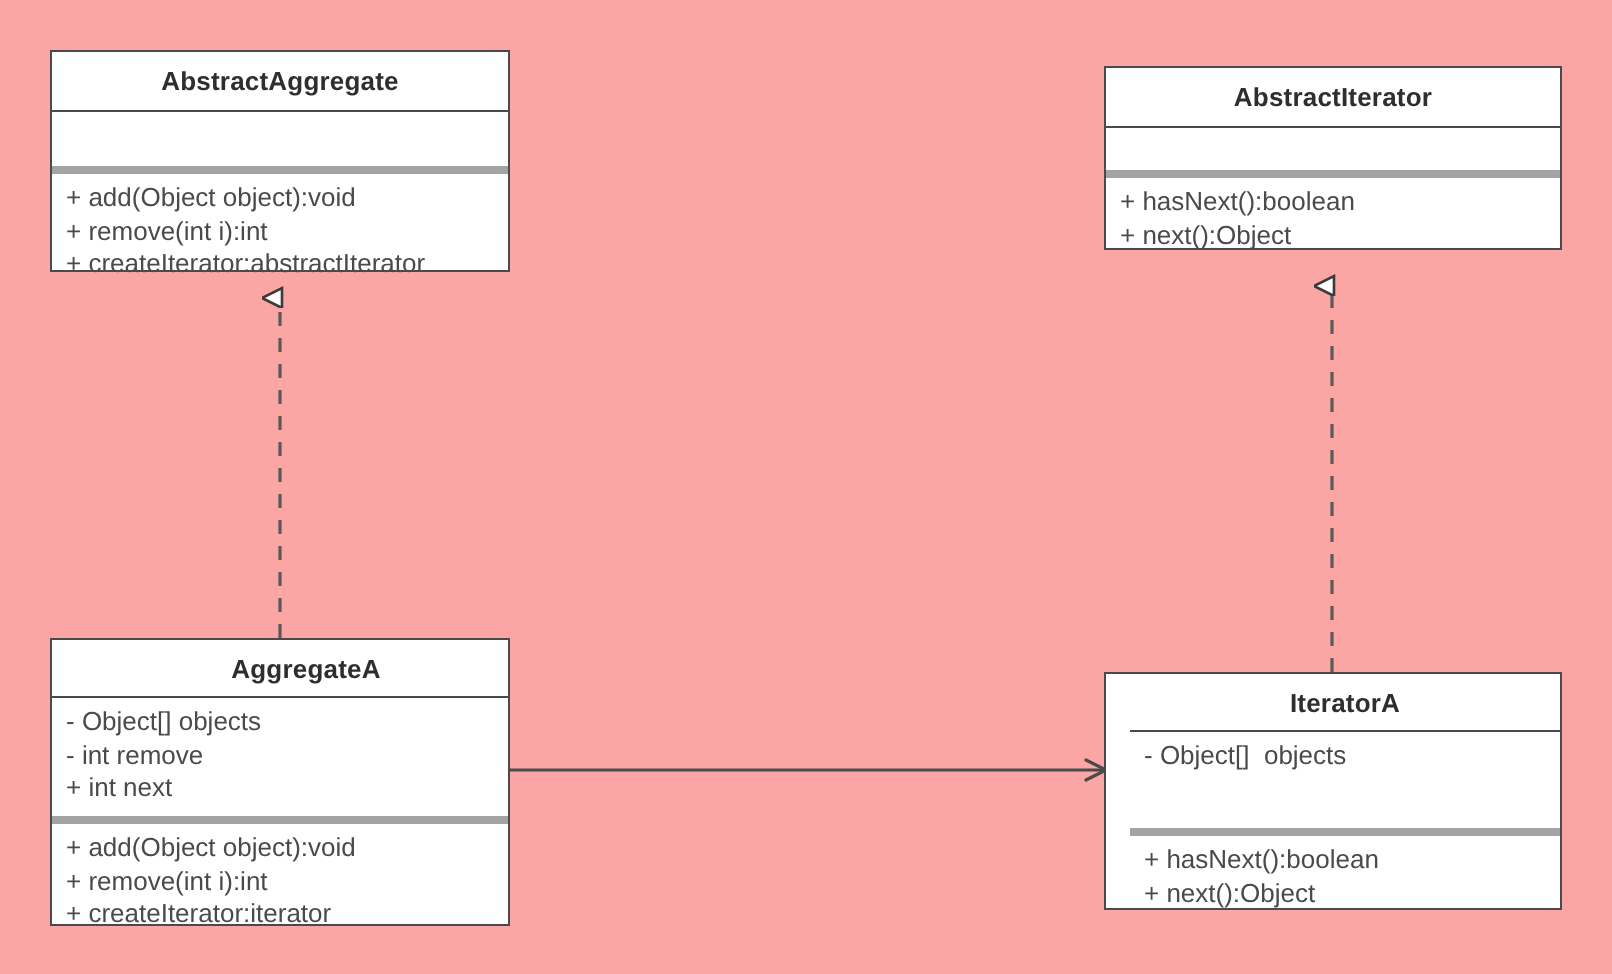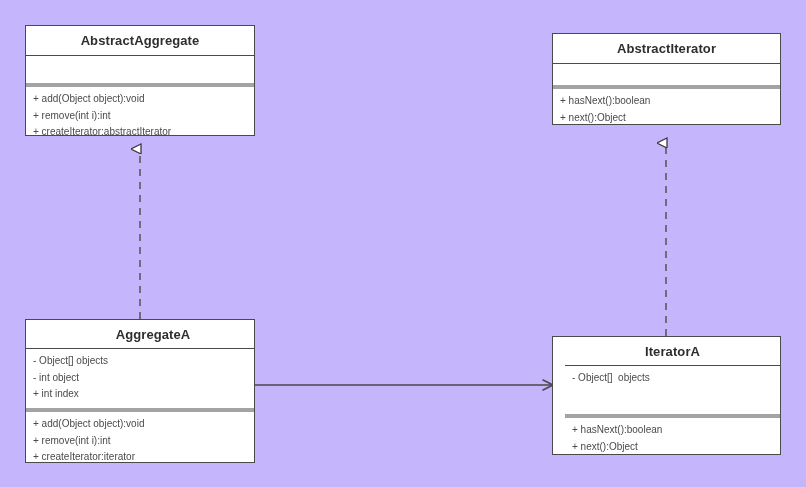--- a/index.html
+++ b/index.html
@@ -5,21 +5,21 @@
 <style>
   html, body {
     margin: 0;
     padding: 0;
     background: #000000;
   }
   #canvas {
     position: relative;
     width: 806px;
     height: 487px;
-    background: #c4b5fd;
+    background: #fca5a5;
     overflow: hidden;
     font-family: "Liberation Sans", sans-serif;
   }
 
   
   .uml-class {
     position: absolute;
     background: #ffffff;
     border: 1px solid #4a4a4a;
     box-sizing: border-box;
@@ -43,21 +43,21 @@
     color: #4a4a4a;
     font-size: 12.5px;
     line-height: 16px;
   }
   .uml-attrs {
     border-bottom: 4px solid #a3a3a3;
   }
   .uml-row {
     white-space: pre;
     color: #4a4a4a;
-    font-size: 10px;
+    font-size: 13px;
     line-height: 16.5px;
   }
   .empty-compartment {
     padding: 0;
   }
 
   
   .connector-layer {
     position: absolute;
     left: 0;
@@ -114,22 +114,22 @@
     <div class="uml-compartment">
       <div class="uml-row">+ hasNext():boolean</div>
       <div class="uml-row">+ next():Object</div>
     </div>
   </div>
 
   <div class="uml-class" style="left:25px; top:319px; width:230px; height:144px;">
     <div class="uml-name" style="height:29px;padding-left:26px;">AggregateA</div>
     <div class="uml-compartment uml-attrs" style="height:63px;">
       <div class="uml-row">- Object[] objects</div>
-      <div class="uml-row">- int object</div>
-      <div class="uml-row">+ int index</div>
+      <div class="uml-row">- int remove</div>
+      <div class="uml-row">+ int next</div>
     </div>
     <div class="uml-compartment">
       <div class="uml-row">+ add(Object object):void</div>
       <div class="uml-row">+ remove(int i):int</div>
       <div class="uml-row">+ createIterator:iterator</div>
     </div>
   </div>
 
   <div class="uml-class" style="left:552px; top:336px; width:229px; height:119px;padding-left:12px;">
     <div class="uml-name" style="height:29px;">IteratorA</div>

